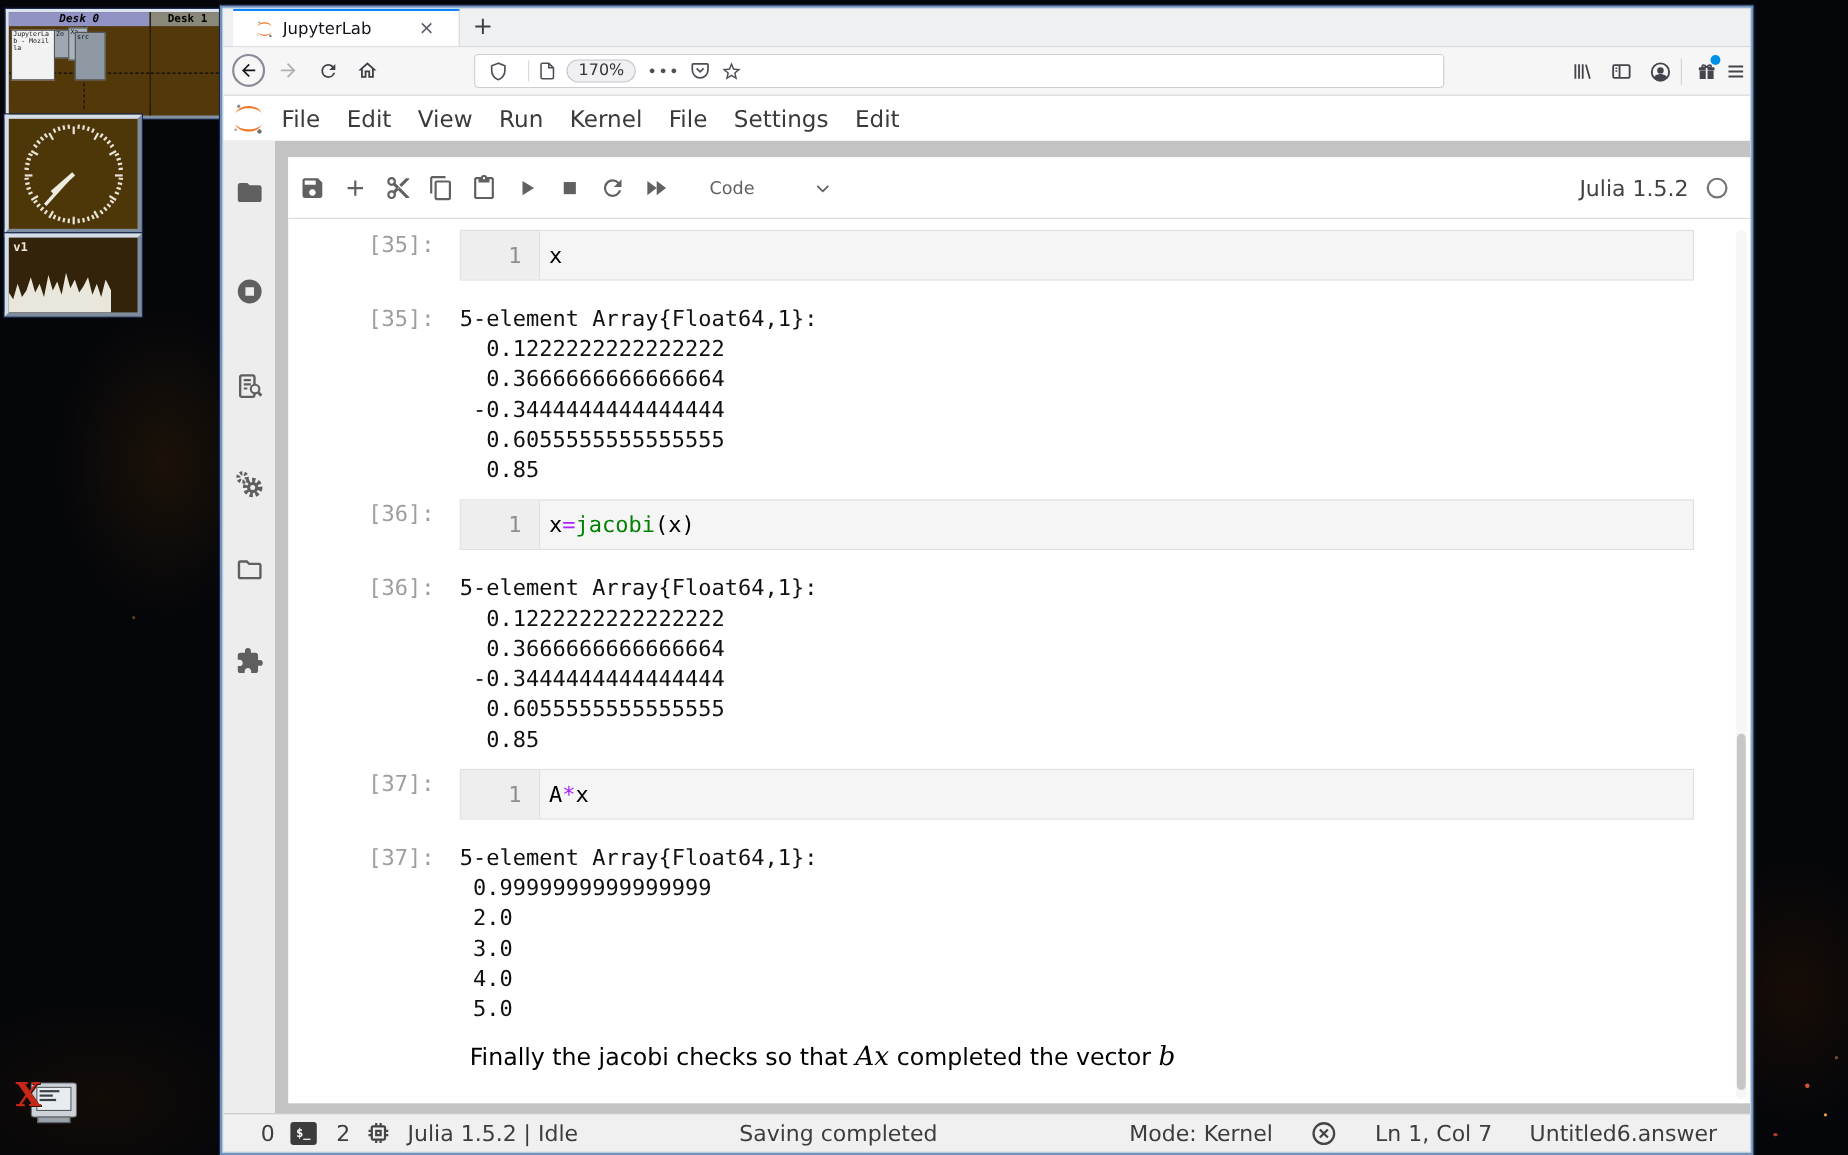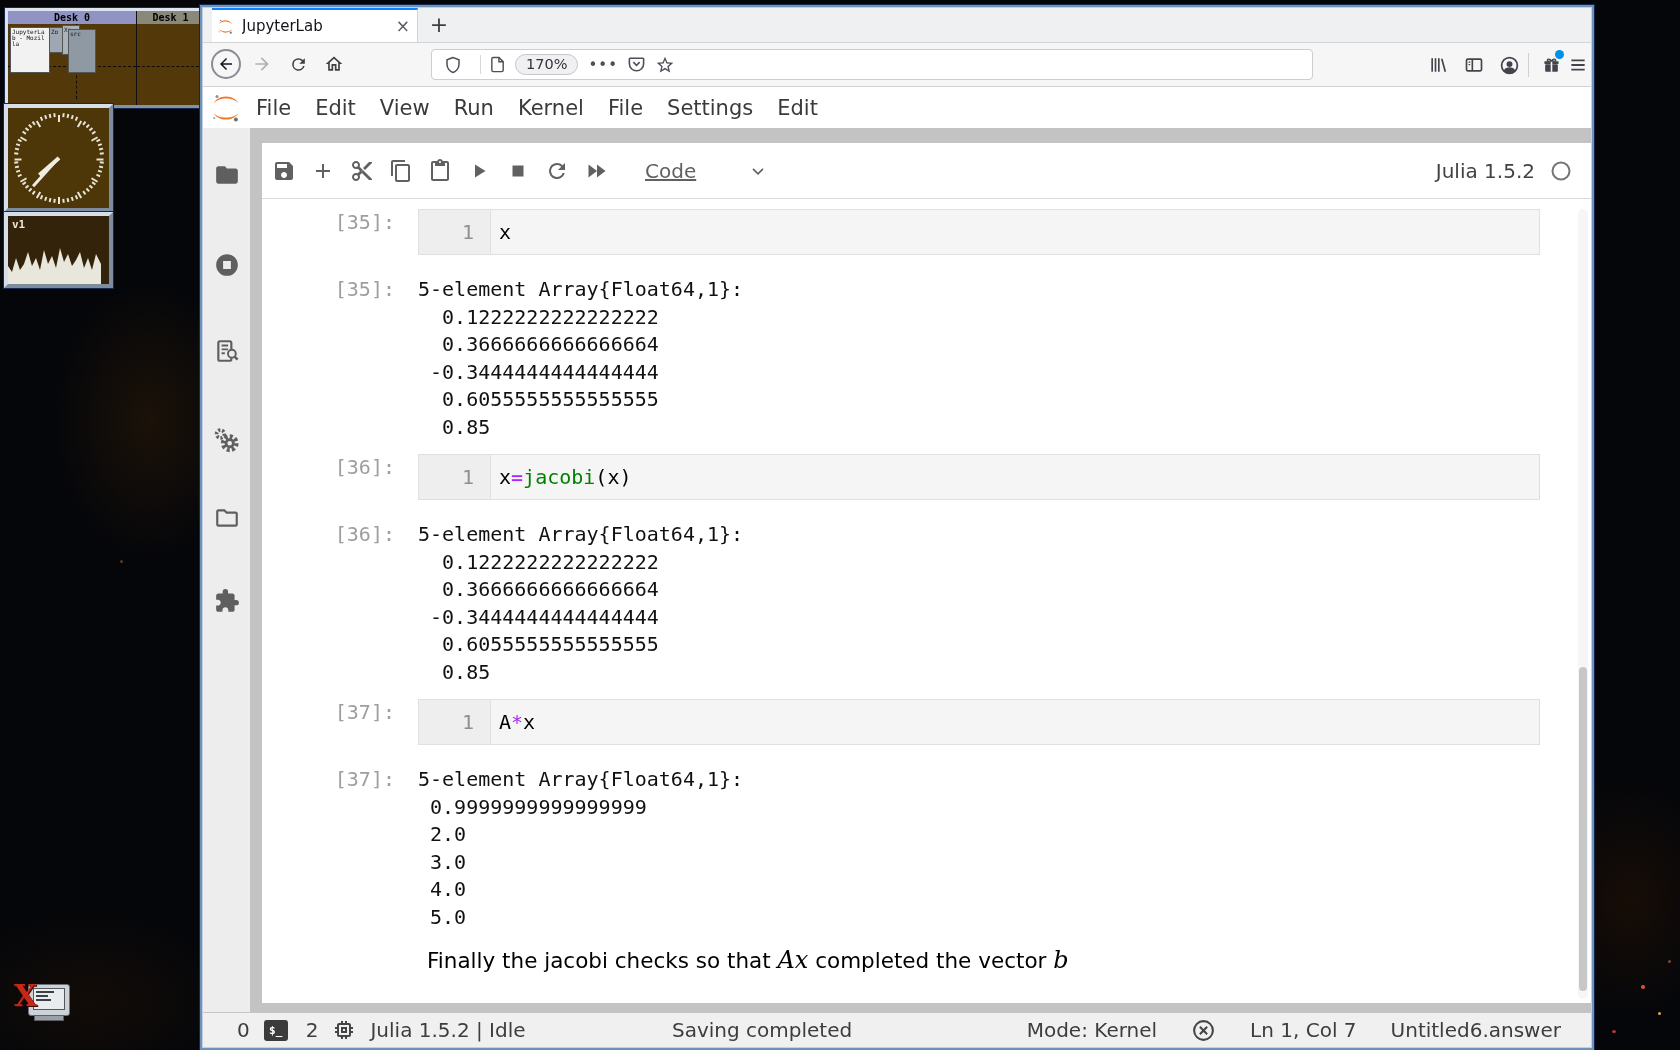--- a/index.html
+++ b/index.html
@@ -13,34 +13,34 @@
     #05060a;}
   .citylight{position:absolute;border-radius:50%;}
   
   .pager{position:absolute;left:5px;top:8px;width:196px;height:94px;display:flex;
     border:3px solid;border-color:#dce4ef #8492a5 #8492a5 #dce4ef;outline:1px solid #16294d;background:#53380a;}
   .pager-desk{position:relative;height:100%;overflow:hidden;}
   .pager-desk.d0{width:128px;border-right:1px solid #111;}
   .pager-desk.d1{flex:1;}
   .pager-title{height:13px;font:bold 10px "DejaVu Sans Mono","Liberation Mono",monospace;
     text-align:center;color:#000;line-height:13px;overflow:hidden;white-space:nowrap;}
-  .d0 .pager-title{background:#9193c5;}
+  .d0 .pager-title{background:#9193c5;font-style:italic;}
   .d1 .pager-title{background:#8a8878;}
   .pager-body{position:relative;height:75px;background:#53380a;}
   .dash-h{position:absolute;left:0;right:0;height:0;border-top:1px dashed #0d0d0d;}
   .dash-v{position:absolute;top:0;bottom:0;width:0;border-left:1px dashed #0d0d0d;}
   .mini-window{position:absolute;overflow:hidden;font:6px/6px "DejaVu Sans Mono","Liberation Mono",monospace;
     color:#14141a;border:1px solid #555;padding:1px;word-break:break-all;}
   .mw0{left:2px;top:3px;width:36px;height:42px;background:#f2f2f2;z-index:1;}
   .mw1{left:41px;top:3px;width:11px;height:22px;background:#9fa8b2;}
   .mw2{left:54px;top:1px;width:14px;height:26px;background:#aab2bc;}
   .mw3{left:60px;top:5px;width:24px;height:40px;background:#8f99a4;z-index:2;}
   
   .widget-frame{position:absolute;border:4px solid;border-color:#d6deea #7e8ca0 #7e8ca0 #d6deea;
-    outline:1px solid #16294d;background:#4d3607;}
+    outline:1px solid #16294d;background:#4d3607;padding-left:16px;}
   .clock{left:4px;top:104px;width:101px;height:100px;}
   .clock-face{position:absolute;left:0;top:0;right:0;bottom:0;}
   .tick{position:absolute;left:50%;top:50%;width:2px;height:4px;margin-left:-1px;margin-top:-2px;background:#e8e4d8;}
   .tick.major{height:7px;}
   .hand{position:absolute;left:50%;top:50%;background:#efece2;transform-origin:50% 100%;}
   .hand.minute{width:3px;height:38px;margin:-38px 0 0 -1.5px;}
   .hand.hour{width:4px;height:26px;margin:-26px 0 0 -2px;}
   
   .sysmon{left:4px;top:212px;width:101px;height:68px;background:#33230a;}
   .sysmon-label{position:absolute;left:4px;top:2px;color:#efe9dc;font:bold 11px "DejaVu Sans Mono",monospace;}
@@ -52,21 +52,21 @@
   .xterm-screen{position:absolute;left:4px;top:3px;width:30px;height:20px;background:#e8ecef;border:1px solid #55595e;}
   .xterm-screen i{position:absolute;left:2px;top:2px;width:18px;height:2px;background:#3b4046;}
   .xterm-base{position:absolute;left:20px;top:39px;width:28px;height:4px;background:#9aa0a8;border:1px solid #5c6167;}
   
   .bwindow{position:absolute;left:200px;top:5px;width:1390px;height:1041px;
     border:2px solid #7191bd;outline:1px solid #14284c;background:#f9f9fa;box-shadow:inset 0 0 0 1px #c3d0e2;}
   .binner{position:absolute;inset:1px;overflow:hidden;}
   
   .tabstrip{position:absolute;left:0;top:0;right:0;height:34px;background:#eff0f2;border-bottom:1px solid #d4d4d8;}
   .tab{position:absolute;left:9px;top:0;width:206px;height:34px;background:#fff;border-top:2px solid var(--accent);
-    border-right:1px solid #d4d4d8;display:flex;align-items:center;padding:0 5px;box-sizing:border-box;}
+    border-right:1px solid #d4d4d8;display:flex;align-items:center;padding:0 20px;box-sizing:border-box;}
   .tab-title{font-size:15px;color:#15141a;margin-left:8px;flex:1;white-space:nowrap;overflow:hidden;}
   .tab-close{color:#5b5b66;font-size:17px;line-height:17px;padding:0 2px;}
   .newtab{position:absolute;left:222px;top:3px;width:28px;height:28px;color:#3f3f46;font-size:22px;
     text-align:center;line-height:27px;border-radius:3px;}
   
   .navbar{position:absolute;left:0;top:35px;right:0;height:43px;background:#f6f6f7;border-bottom:1px solid #d4d4d8;}
   .navbtn{position:absolute;top:6px;width:30px;height:30px;display:flex;align-items:center;justify-content:center;}
   .back-circle{border:2px solid #8b8b97;border-radius:50%;box-sizing:border-box;}
   .urlbar{position:absolute;left:228px;top:6px;width:882px;height:31px;background:#fff;border:1px solid #ccccd3;
     border-radius:4px;box-sizing:border-box;display:flex;align-items:center;}
@@ -84,21 +84,21 @@
   .jl-menubar{position:absolute;left:0;top:0;right:0;height:41px;background:#fff;display:flex;align-items:center;}
   .jl-logo{margin:0 14px 0 7px;display:flex;}
   .jl-menu-item{font-size:21px;color:#3a3a3a;margin-right:24px;white-space:nowrap;}
   .jl-sidebar{position:absolute;left:0;top:41px;width:47px;bottom:34px;background:#ededed;display:flex;
     flex-direction:column;align-items:center;}
   .side-icon{width:26px;height:26px;color:#5f5f5f;}
   .jl-main{position:absolute;left:59px;top:56px;right:0;bottom:44px;background:#fff;overflow:hidden;}
   .jl-toolbar{position:absolute;left:0;top:0;right:0;height:56px;background:#fff;border-bottom:1px solid #d9d9d9;
     display:flex;align-items:center;padding-left:10px;box-sizing:border-box;}
   .tb-btn{width:24px;height:24px;margin-right:15px;color:#616161;display:flex;align-items:center;justify-content:center;}
-  .tb-celltype{font-size:20px;color:#616161;margin-left:22px;text-decoration:underline;}
+  .tb-celltype{font-size:16px;color:#616161;margin-left:22px;}
   .tb-chevron{width:20px;height:20px;color:#616161;margin-left:52px;}
   .tb-kernel{margin-left:auto;font-size:20px;color:#424242;display:flex;align-items:center;padding-right:18px;}
   .kernel-circle{width:24px;height:24px;margin-left:14px;color:#757575;display:flex;}
   .jl-content{position:absolute;left:0;top:56px;right:0;bottom:0;overflow:hidden;padding-top:10px;}
   
   .cell-inrow{display:flex;margin-bottom:0;}
   .prompt{width:145px;box-sizing:border-box;text-align:right;padding-right:12px;
     font:20px/27px "DejaVu Sans Mono","Liberation Mono",monospace;color:#9e9e9e;flex:none;}
   .inputbox{margin-left:11px;width:1122px;box-sizing:border-box;background:#f5f5f5;border:1px solid #e0e0e0;
     display:flex;height:46px;align-items:center;}

